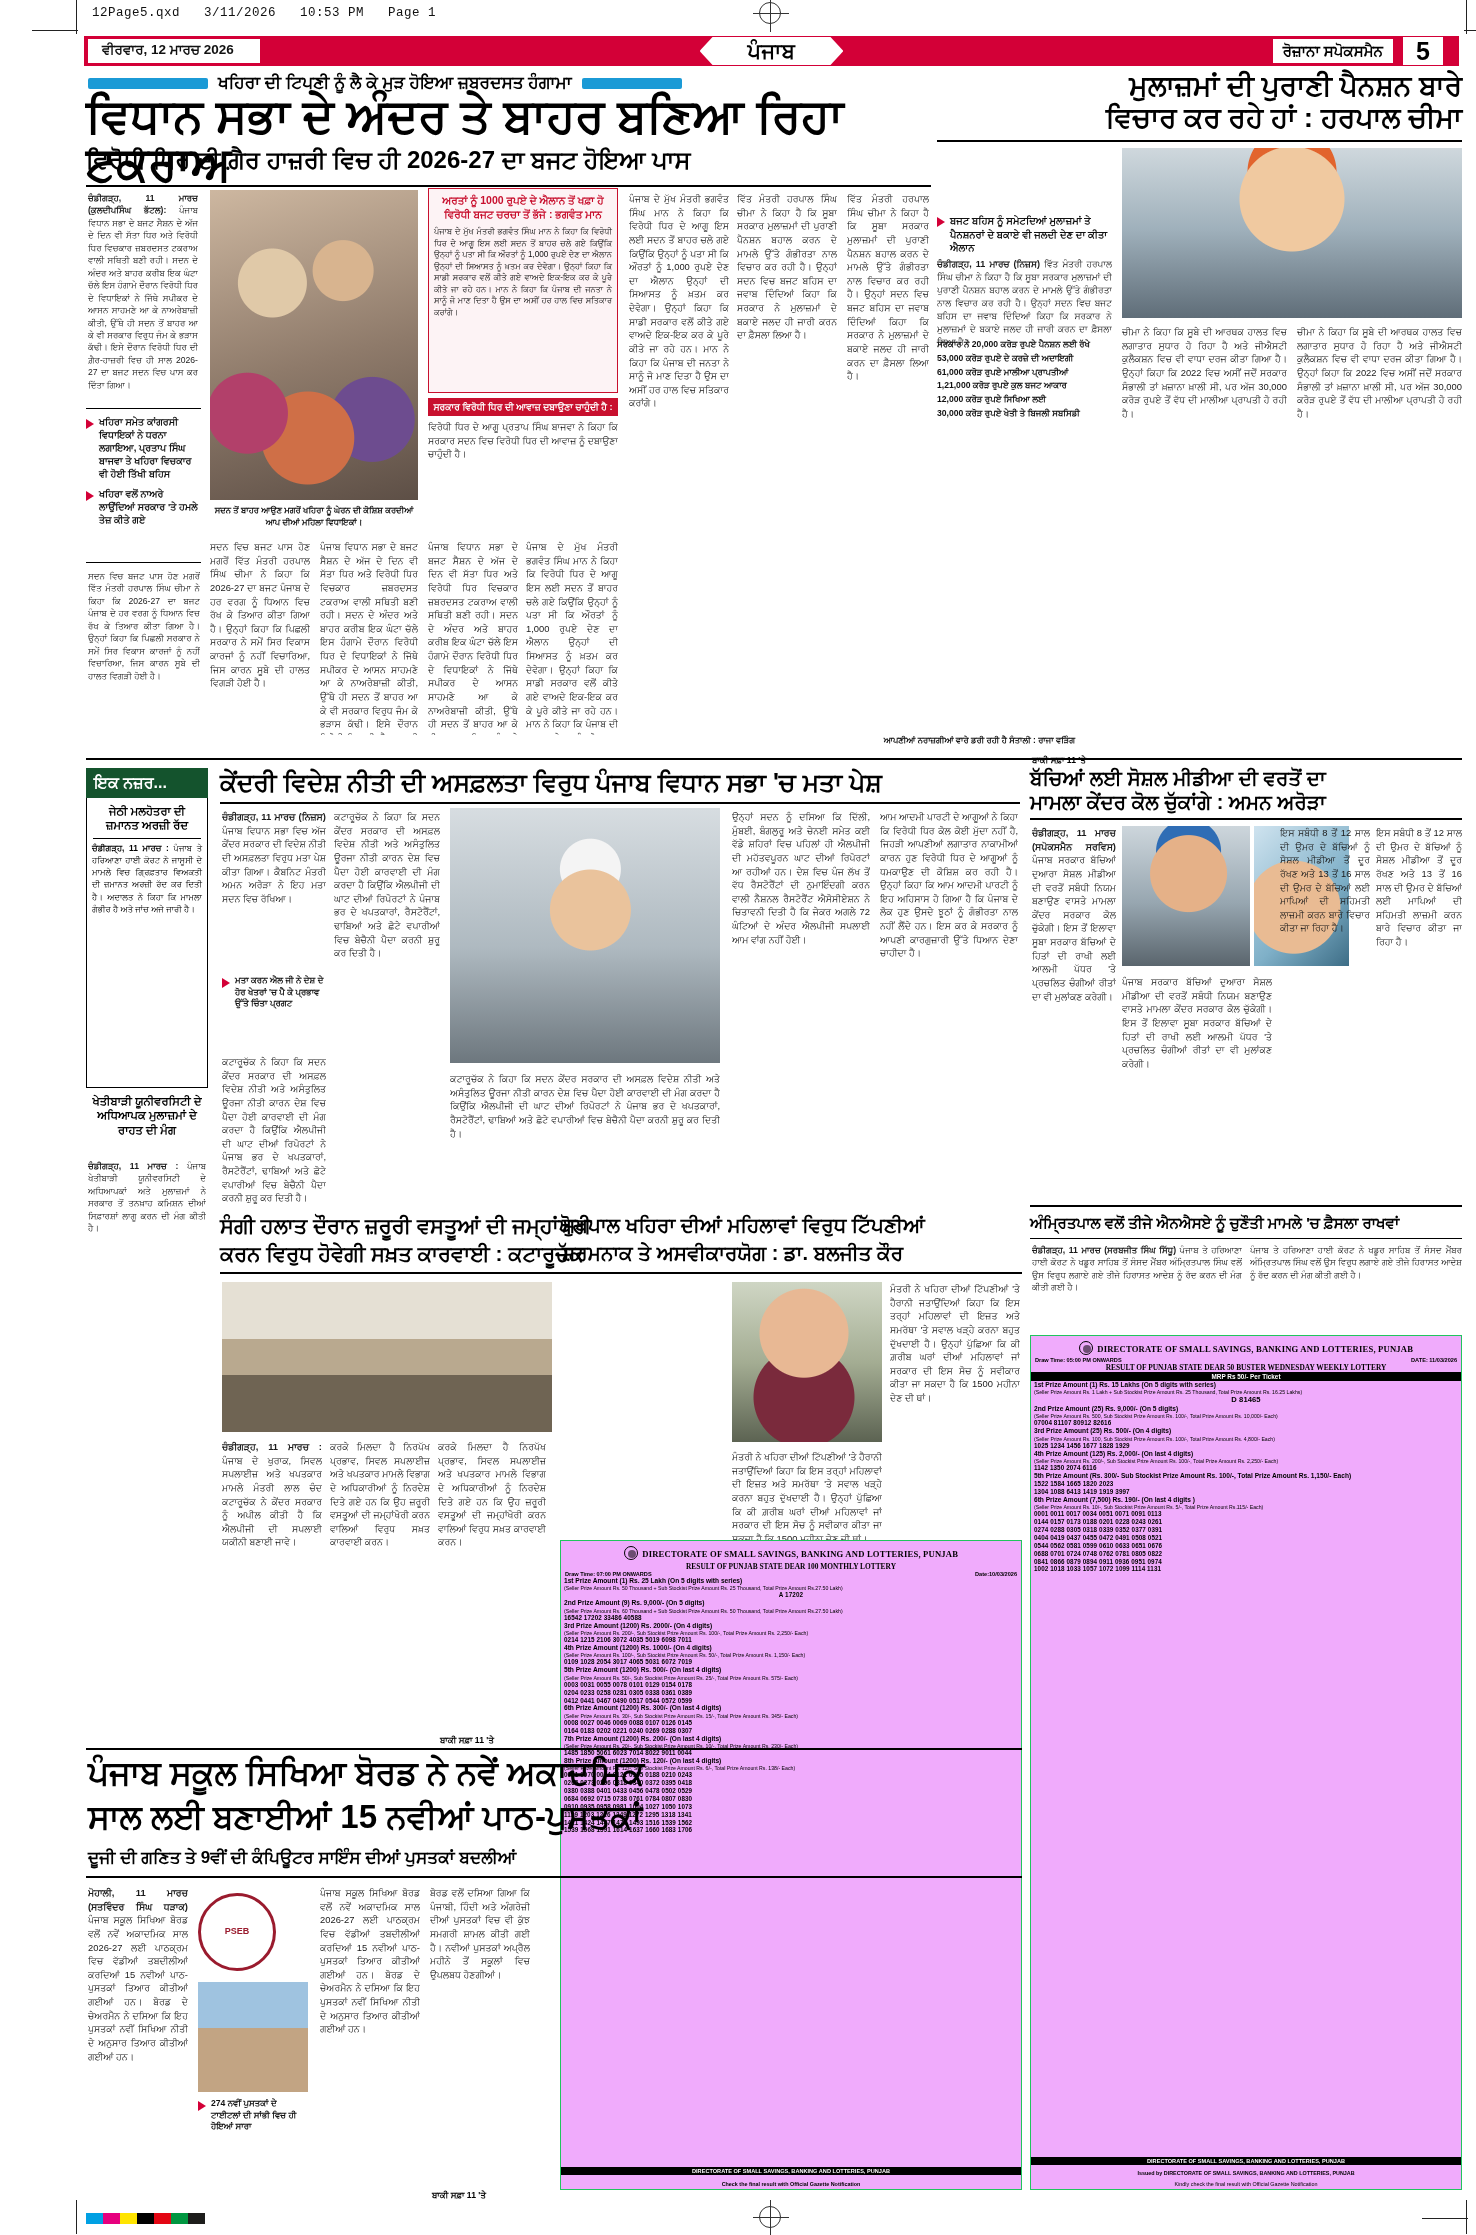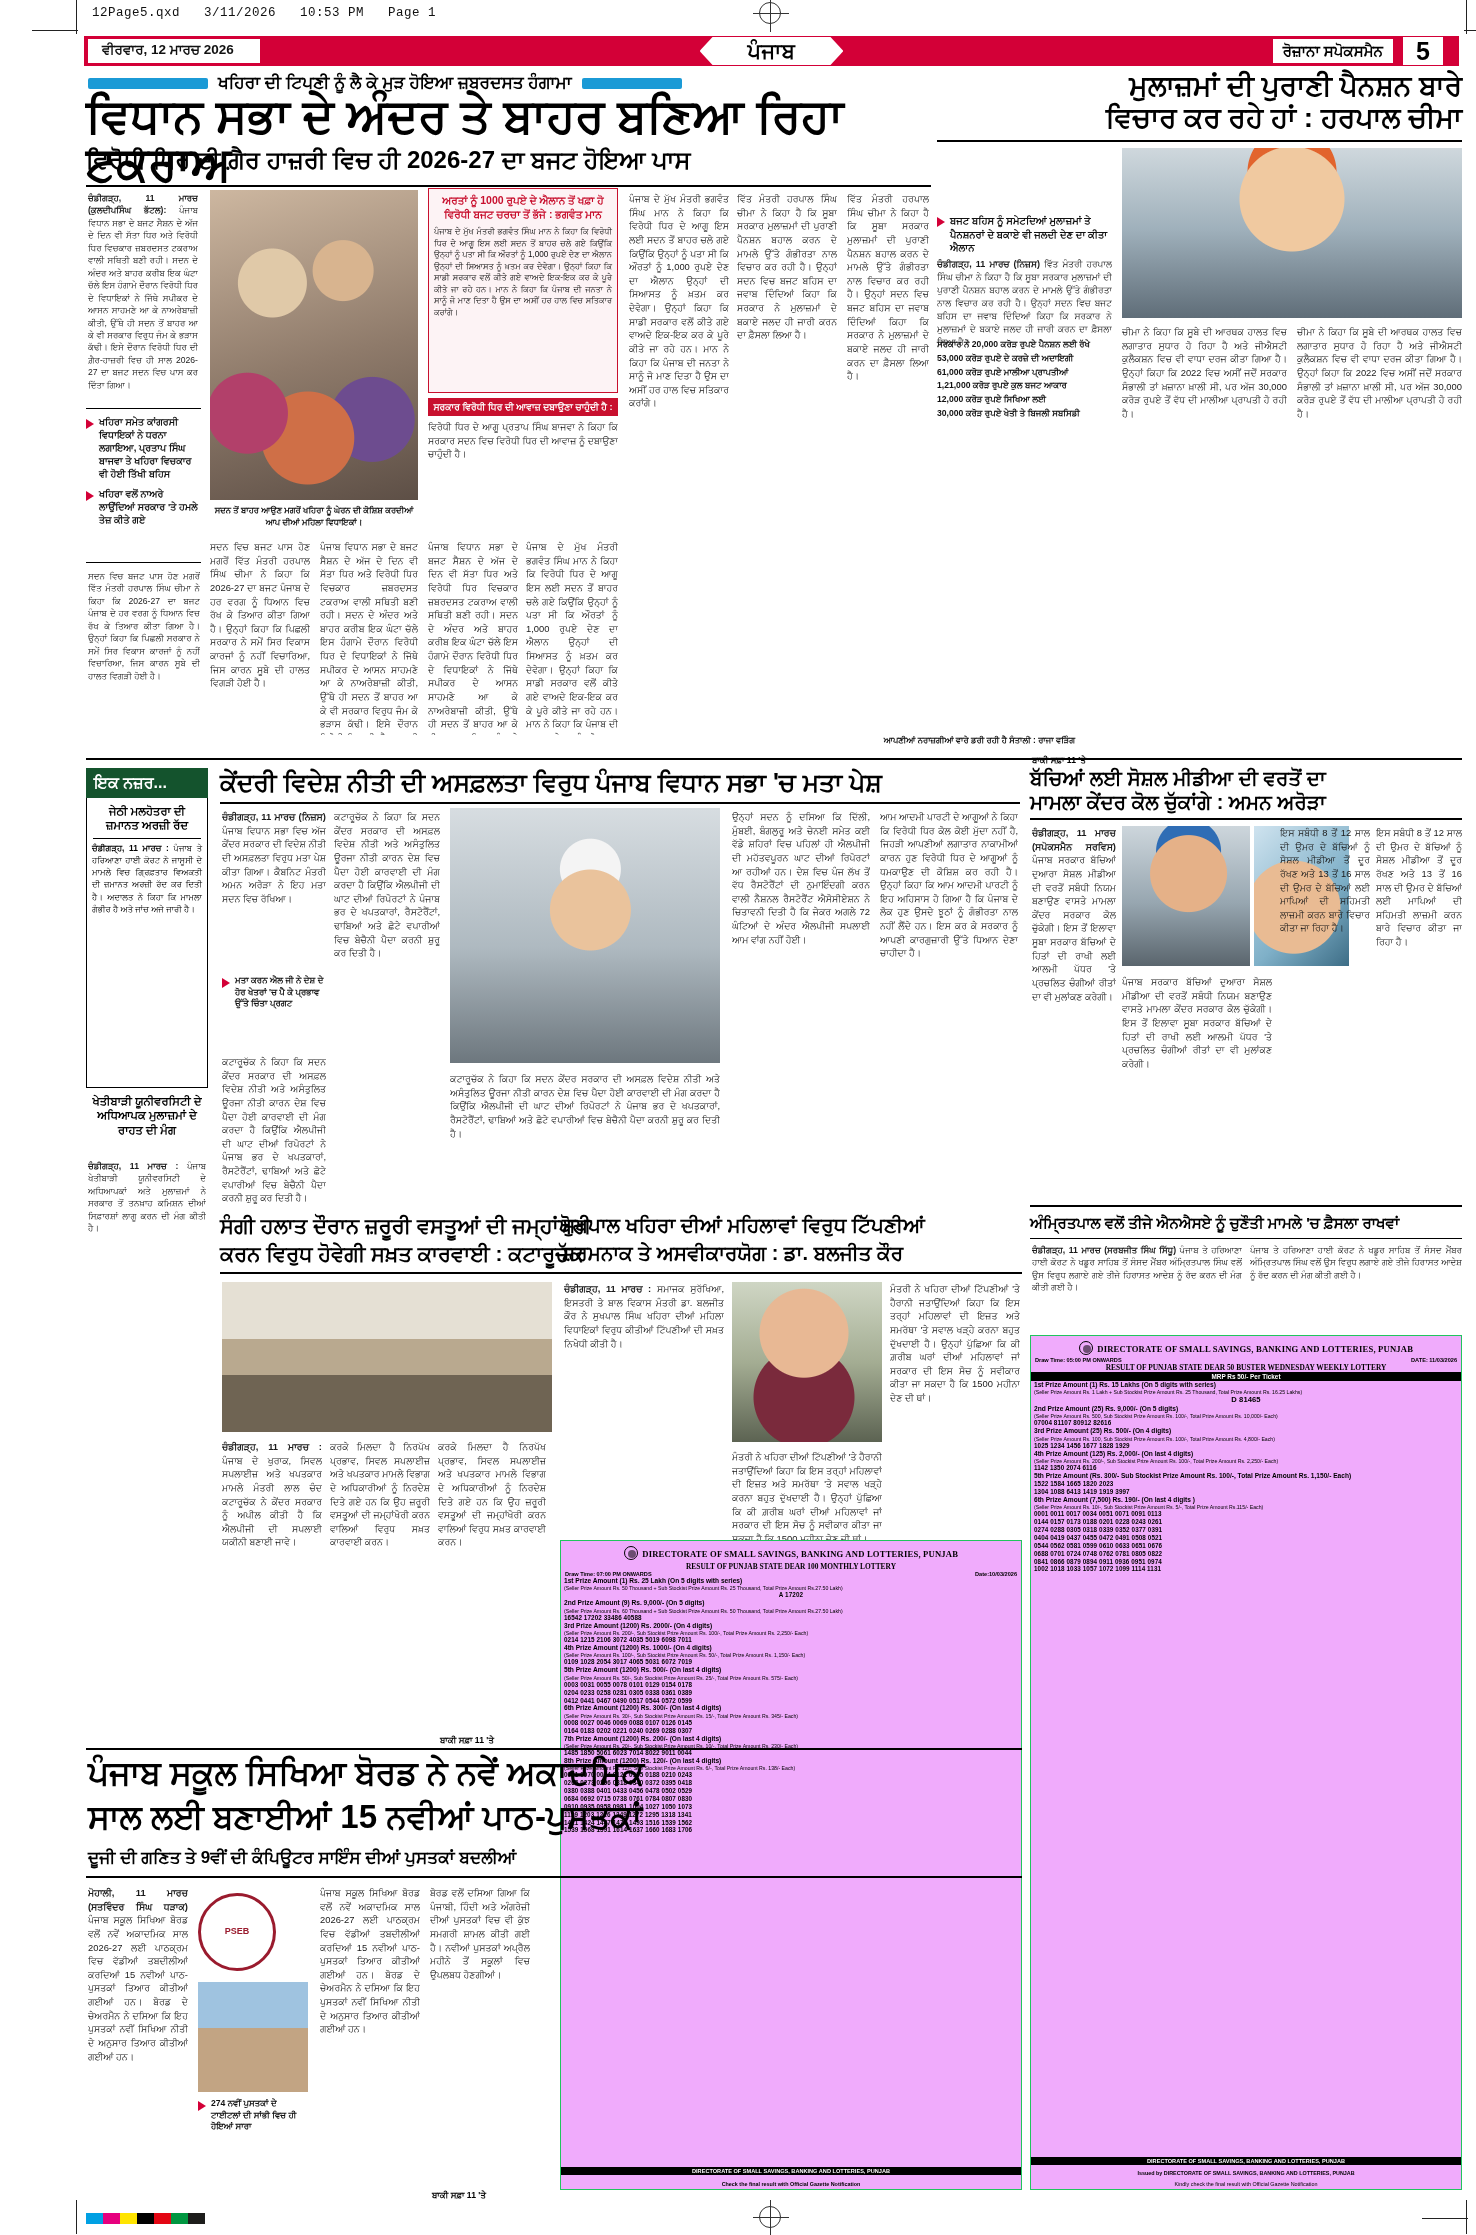--- a/index.html
+++ b/index.html
@@ -382,24 +382,20 @@
   <div class="body-col pa" style="left:298px; top:1440px; width:100px; height:300px;">ਕਰਕੇ ਮਿਲਦਾ ਹੈ ਨਿਰਪੱਖ ਪ੍ਰਭਾਵ, ਸਿਵਲ ਸਪਲਾਈਜ਼ ਅਤੇ ਖਪਤਕਾਰ ਮਾਮਲੇ ਵਿਭਾਗ ਦੇ ਅਧਿਕਾਰੀਆਂ ਨੂੰ ਨਿਰਦੇਸ਼ ਦਿਤੇ ਗਏ ਹਨ ਕਿ ਉਹ ਜ਼ਰੂਰੀ ਵਸਤੂਆਂ ਦੀ ਜਮ੍ਹਾਂਖੋਰੀ ਕਰਨ ਵਾਲਿਆਂ ਵਿਰੁਧ ਸਖ਼ਤ ਕਾਰਵਾਈ ਕਰਨ।</div>
   <div class="body-col pa" style="left:406px; top:1440px; width:108px; height:300px;">ਕਰਕੇ ਮਿਲਦਾ ਹੈ ਨਿਰਪੱਖ ਪ੍ਰਭਾਵ, ਸਿਵਲ ਸਪਲਾਈਜ਼ ਅਤੇ ਖਪਤਕਾਰ ਮਾਮਲੇ ਵਿਭਾਗ ਦੇ ਅਧਿਕਾਰੀਆਂ ਨੂੰ ਨਿਰਦੇਸ਼ ਦਿਤੇ ਗਏ ਹਨ ਕਿ ਉਹ ਜ਼ਰੂਰੀ ਵਸਤੂਆਂ ਦੀ ਜਮ੍ਹਾਂਖੋਰੀ ਕਰਨ ਵਾਲਿਆਂ ਵਿਰੁਧ ਸਖ਼ਤ ਕਾਰਵਾਈ ਕਰਨ।</div>
   <div class="pa" style="position:absolute; left:408px; top:1735px; font-size:8.6px; font-weight:bold;">ਬਾਕੀ ਸਫ਼ਾ 11 'ਤੇ</div>
 
   <div class="hl pa" style="position:absolute; left:530px; top:1215px; width:460px; font-size:20px;">ਸੁਖਪਾਲ ਖਹਿਰਾ ਦੀਆਂ ਮਹਿਲਾਵਾਂ ਵਿਰੁਧ ਟਿੱਪਣੀਆਂ</div>
   <div class="hl pa" style="position:absolute; left:530px; top:1243px; width:460px; font-size:20px;">ਸ਼ਰਮਨਾਕ ਤੇ ਅਸਵੀਕਾਰਯੋਗ : ਡਾ. ਬਲਜੀਤ ਕੌਰ</div>
   <div class="rule" style="left:530px; top:1272px; width:460px; height:1.5px;"></div>
 
   <div class="photo ph-woman" style="left:700px; top:1282px; width:150px; height:160px;"></div>
 
-  <div class="body-col pa" style="left:532px; top:1282px; width:160px; height:440px;">
-    <span class="dateline">ਚੰਡੀਗੜ੍ਹ, 11 ਮਾਰਚ :</span>
-    <span>ਸਮਾਜਕ ਸੁਰੱਖਿਆ, ਇਸਤਰੀ ਤੇ ਬਾਲ ਵਿਕਾਸ ਮੰਤਰੀ ਡਾ. ਬਲਜੀਤ ਕੌਰ ਨੇ ਸੁਖਪਾਲ ਸਿੰਘ ਖਹਿਰਾ ਦੀਆਂ ਮਹਿਲਾ ਵਿਧਾਇਕਾਂ ਵਿਰੁਧ ਕੀਤੀਆਂ ਟਿੱਪਣੀਆਂ ਦੀ ਸਖ਼ਤ ਨਿਖੇਧੀ ਕੀਤੀ ਹੈ।</span>
-  </div>
   <div class="body-col pa" style="left:700px; top:1450px; width:150px; height:270px;">ਮੰਤਰੀ ਨੇ ਖਹਿਰਾ ਦੀਆਂ ਟਿੱਪਣੀਆਂ 'ਤੇ ਹੈਰਾਨੀ ਜਤਾਉਂਦਿਆਂ ਕਿਹਾ ਕਿ ਇਸ ਤਰ੍ਹਾਂ ਮਹਿਲਾਵਾਂ ਦੀ ਇਜ਼ਤ ਅਤੇ ਸਮਰੱਥਾ 'ਤੇ ਸਵਾਲ ਖੜ੍ਹੇ ਕਰਨਾ ਬਹੁਤ ਦੁੱਖਦਾਈ ਹੈ। ਉਨ੍ਹਾਂ ਪੁੱਛਿਆ ਕਿ ਕੀ ਗ਼ਰੀਬ ਘਰਾਂ ਦੀਆਂ ਮਹਿਲਾਵਾਂ ਜਾਂ ਸਰਕਾਰ ਦੀ ਇਸ ਸੋਚ ਨੂੰ ਸਵੀਕਾਰ ਕੀਤਾ ਜਾ ਸਕਦਾ ਹੈ ਕਿ 1500 ਮਹੀਨਾ ਦੇਣ ਦੀ ਥਾਂ।</div>
   <div class="body-col pa" style="left:858px; top:1282px; width:130px; height:440px;">ਮੰਤਰੀ ਨੇ ਖਹਿਰਾ ਦੀਆਂ ਟਿੱਪਣੀਆਂ 'ਤੇ ਹੈਰਾਨੀ ਜਤਾਉਂਦਿਆਂ ਕਿਹਾ ਕਿ ਇਸ ਤਰ੍ਹਾਂ ਮਹਿਲਾਵਾਂ ਦੀ ਇਜ਼ਤ ਅਤੇ ਸਮਰੱਥਾ 'ਤੇ ਸਵਾਲ ਖੜ੍ਹੇ ਕਰਨਾ ਬਹੁਤ ਦੁੱਖਦਾਈ ਹੈ। ਉਨ੍ਹਾਂ ਪੁੱਛਿਆ ਕਿ ਕੀ ਗ਼ਰੀਬ ਘਰਾਂ ਦੀਆਂ ਮਹਿਲਾਵਾਂ ਜਾਂ ਸਰਕਾਰ ਦੀ ਇਸ ਸੋਚ ਨੂੰ ਸਵੀਕਾਰ ਕੀਤਾ ਜਾ ਸਕਦਾ ਹੈ ਕਿ 1500 ਮਹੀਨਾ ਦੇਣ ਦੀ ਥਾਂ।</div>
 
   <div class="lot" style="left:528px; top:1540px; width:462px; height:650px;">
     <div class="lot-head">
       <span class="emb"></span>
       <span class="lot-title">DIRECTORATE OF SMALL SAVINGS, BANKING AND LOTTERIES, PUNJAB</span>
     </div>
     <div class="lot-sub" style="text-align:center;">RESULT OF PUNJAB STATE DEAR 100 MONTHLY LOTTERY</div>
     <div class="lot-meta">

